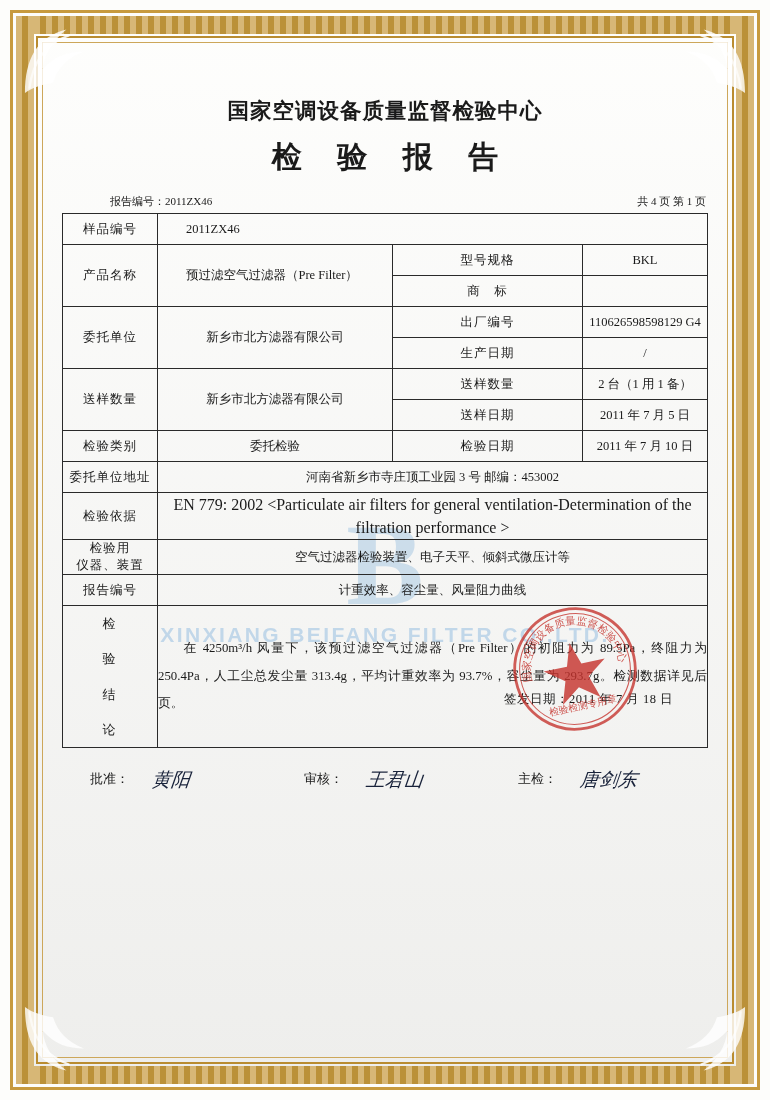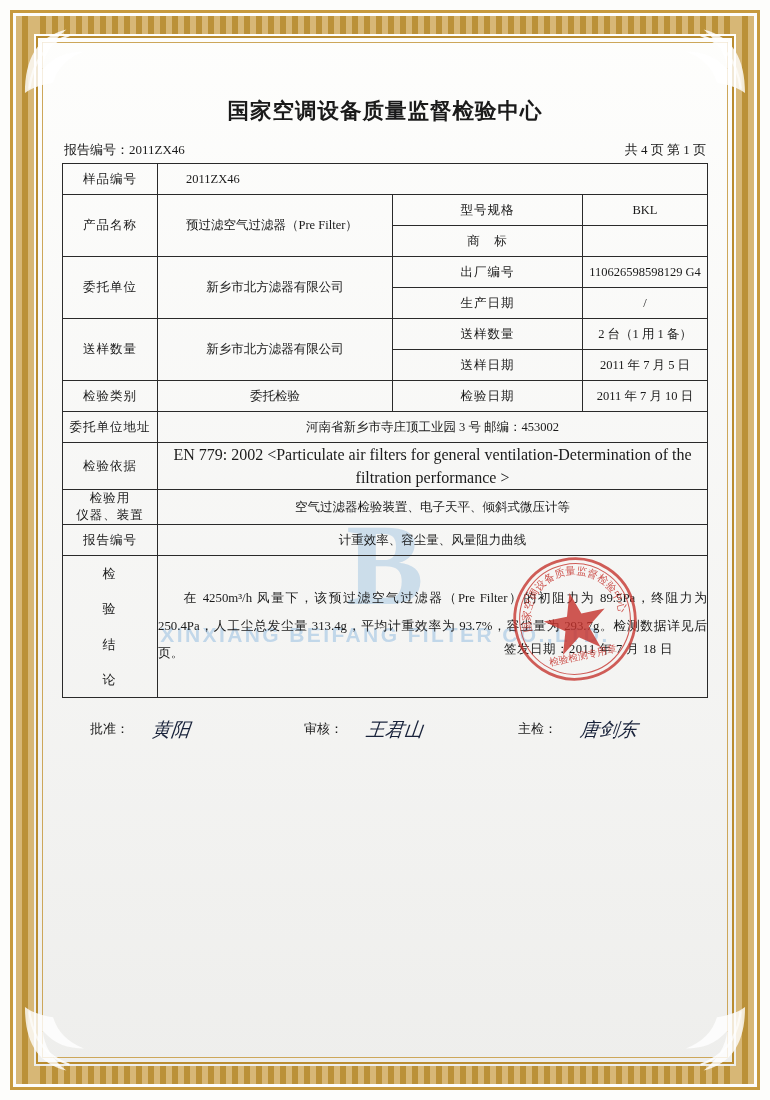--- a/index.html
+++ b/index.html
@@ -140,23 +140,24 @@
     font-size: 30px;
     font-weight: bold;
     letter-spacing: 14px;
     margin-top: 12px;
     text-indent: 14px;
   }
   .meta-row {
     display: flex;
     justify-content: space-between;
     align-items: flex-end;
-    font-size: 13px;
+    font-size: 11px;
     margin-top: 16px;
     padding: 0 2px 4px 2px;
+    margin-left: 46px;
   }
   .meta-left .label { }
   .meta-left .value { }
 
   table.report {
     width: 100%;
     border-collapse: collapse;
     table-layout: fixed;
     font-size: 12.5px;
   }
@@ -278,20 +279,21 @@
   <div class="watermark">
     <div class="wm-row">
       <div class="wm-mark">B</div>
     </div>
     <div class="wm-en">XINXIANG BEIFANG FILTER CO.,LTD.</div>
   </div>
 
   <div class="content">
 
     <div class="org-title">国家空调设备质量监督检验中心</div>
+    <div class="doc-title">检 验 报 告</div>
 
     <div class="meta-row">
       <div class="meta-left">
         <span class="label">报告编号：</span><span class="value">2011ZX46</span>
       </div>
       <div class="meta-right">共 4 页 第 1 页</div>
     </div>
 
     <table class="report">
       <colgroup>

